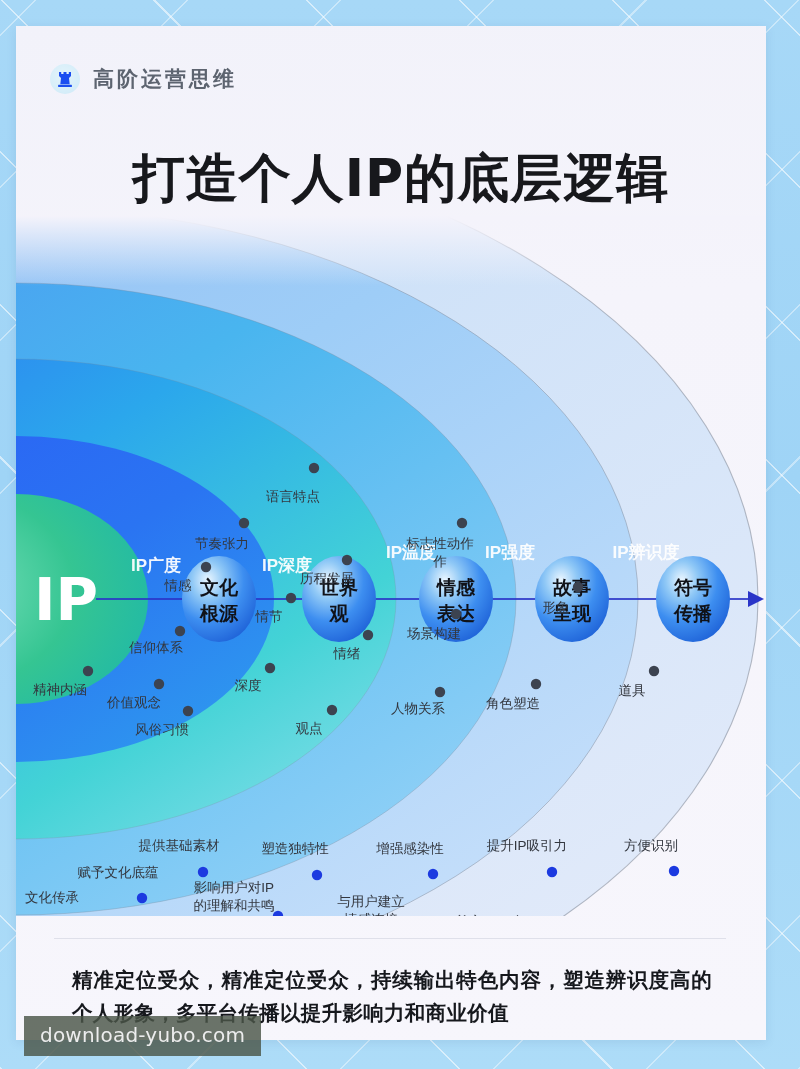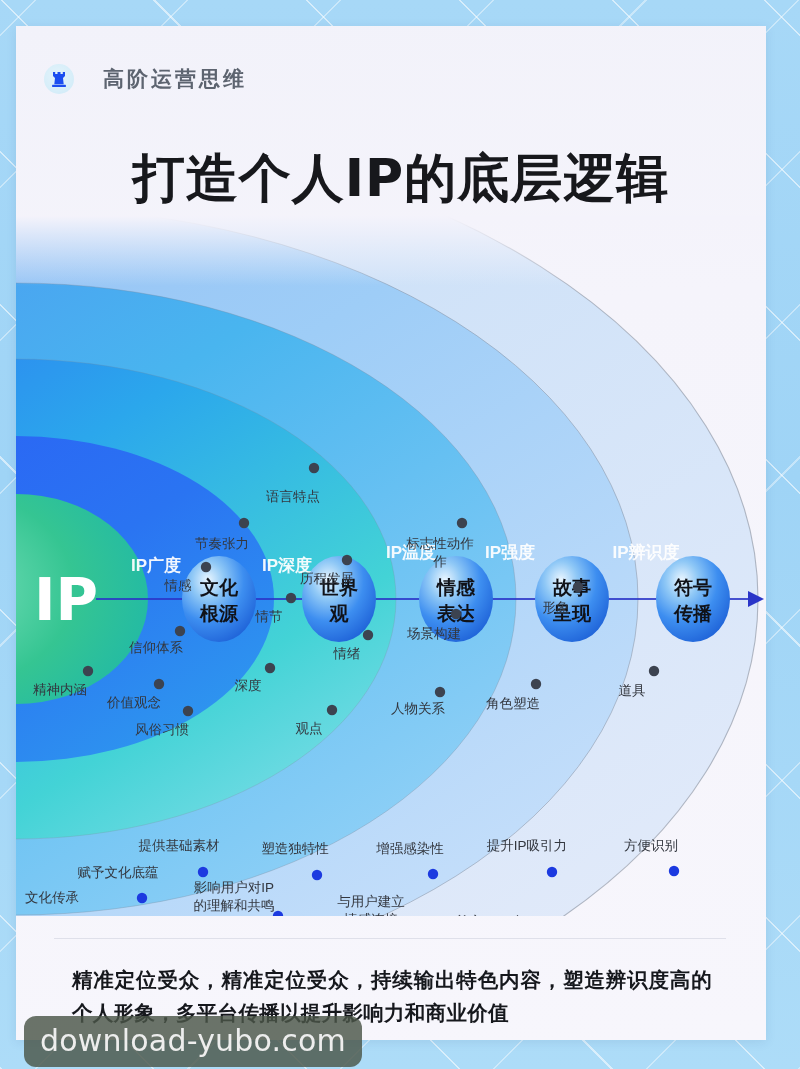--- a/index.html
+++ b/index.html
@@ -21,21 +21,21 @@
   }
   
   #card {
     position:absolute; left:16px; top:26px; width:750px; height:1014px;
     background:linear-gradient(175deg,#f2f2fa 0%, #f5f4fb 30%, #f7f6fc 100%);
     overflow:hidden;
     box-shadow:0 2px 10px rgba(40,70,120,.10);
   }
 
   
-  #brand { position:absolute; left:28px; top:38px; display:flex; align-items:center; gap:29px; }
+  #brand { position:absolute; left:34px; top:38px; display:flex; align-items:center; gap:13px; }
   .brand-badge {
     width:30px; height:30px; border-radius:50%;
     background:radial-gradient(circle at 45% 40%, #e4f4fb 0%, #d7eef9 60%, #cde9f7 100%);
     display:flex; align-items:center; justify-content:center;
   }
   .brand-name { font-size:21px; font-weight:700; color:#5d6470; letter-spacing:3px; }
 
   #page-title {
     position:absolute; left:0; right:0; top:118px; text-align:center;
     font-size:52px; font-weight:900; color:#17181c; letter-spacing:1px;
@@ -59,22 +59,22 @@
     position:absolute; left:56px; top:938px; width:640px;
     font-size:20.5px; font-weight:800; line-height:1.62; color:#16181d;
     text-align:justify; letter-spacing:.3px;
     font-family:"DejaVu Sans","Liberation Sans",sans-serif;
   }
 
   
   #watermark {
     position:absolute; left:24px; top:1016px;
     background:rgba(74,86,72,.82); color:#ededed;
-    padding:7px 16px 9px; border-radius:12px;
-    font-size:30px; font-family:"DejaVu Sans","Liberation Sans",sans-serif;
+    padding:7px 16px 9px; border-radius:0;
+    font-size:20px; font-family:"DejaVu Sans","Liberation Sans",sans-serif;
     letter-spacing:.2px;
   }
 </style>
 </head>
 <body>
 
 <div id="bg"></div>
 
 <div id="card">
 

